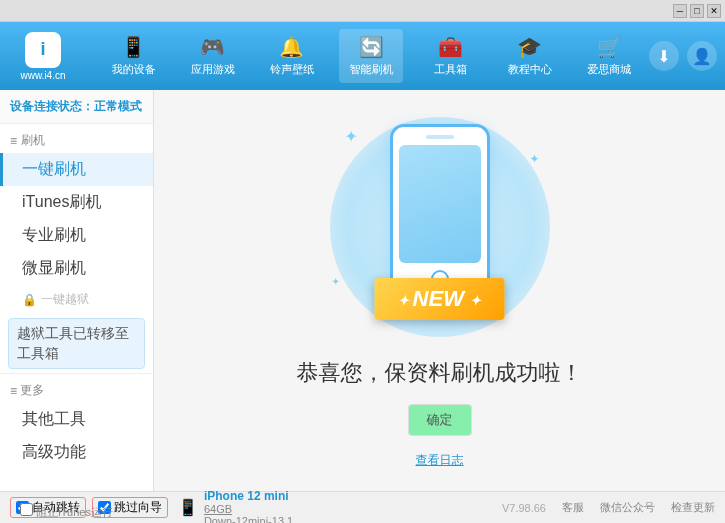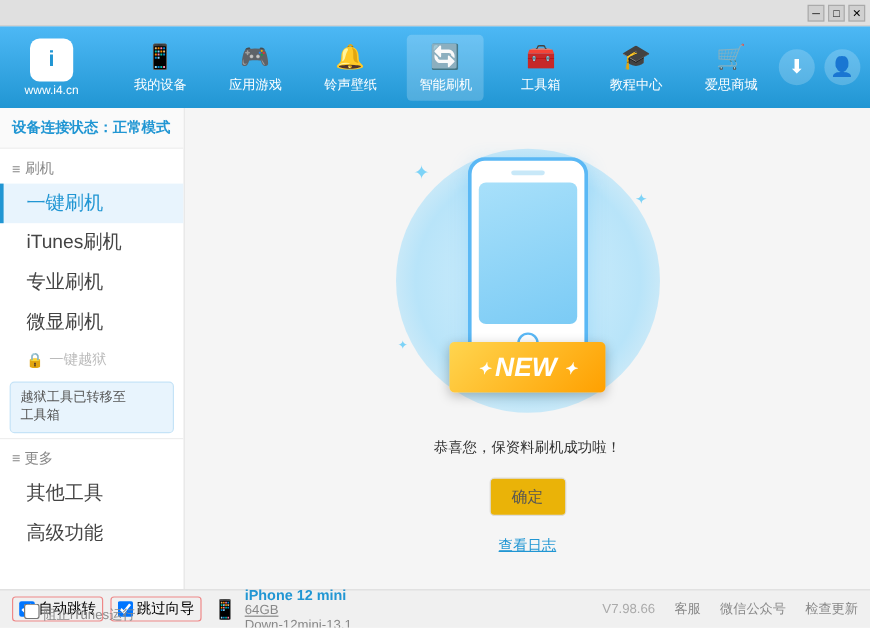--- a/index.html
+++ b/index.html
@@ -145,21 +145,21 @@
       align-items: center;
       gap: 4px;
     }
 
     .info-box {
       margin: 4px 8px;
       background: #e8f4fd;
       border: 1px solid #c5e3f7;
       border-radius: 4px;
       padding: 5px 8px;
-      font-size: 11px;
+      font-size: 14px;
       color: #555;
       line-height: 1.4;
     }
 
     .sidebar-more {
       display: flex;
       align-items: center;
       padding: 8px 10px 4px;
       color: #888;
       font-size: 12px;
@@ -178,27 +178,27 @@
     }
 
     .success-card {
       display: flex;
       flex-direction: column;
       align-items: center;
       gap: 16px;
     }
 
     .success-text {
-      font-size: 12px;
+      font-size: 22px;
       color: #333;
       font-weight: 500;
     }
 
     .confirm-btn {
-      background: #eab308;
+      background: #86efac;
       border: 1px solid #ddd;
       border-radius: 4px;
       padding: 6px 18px;
       font-size: 13px;
       color: #555;
       cursor: pointer;
     }
 
     .go-back-link {
       color: #2196d3;

